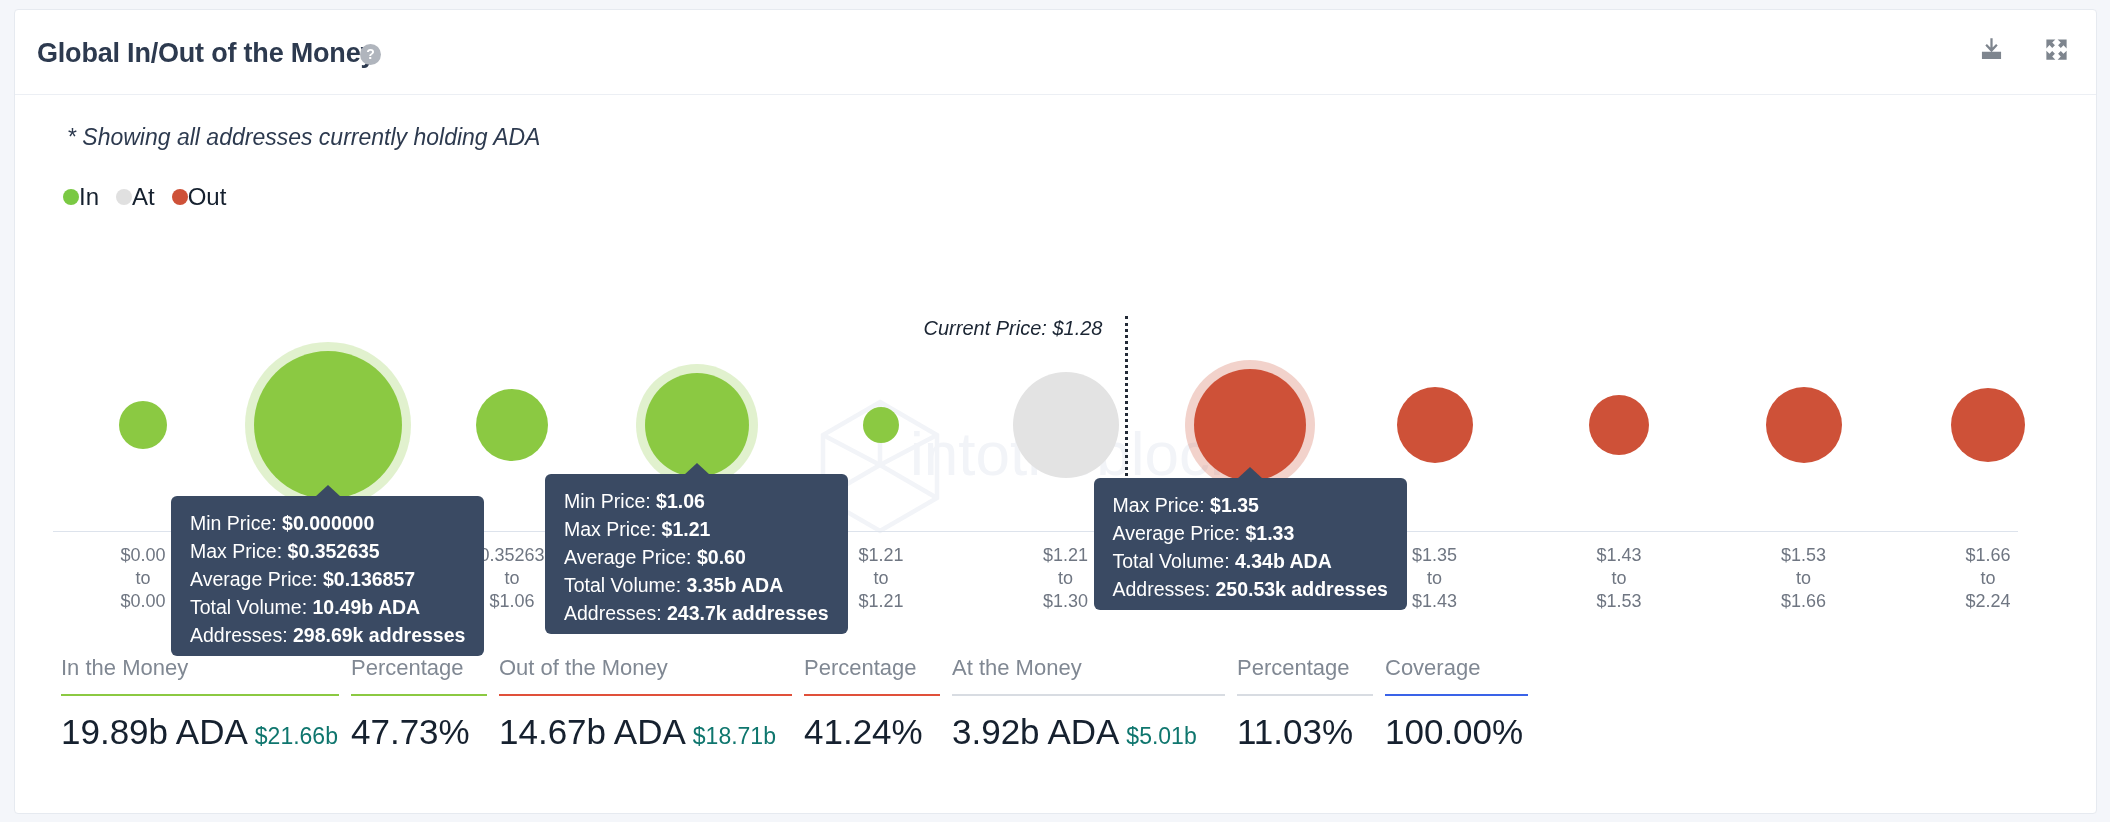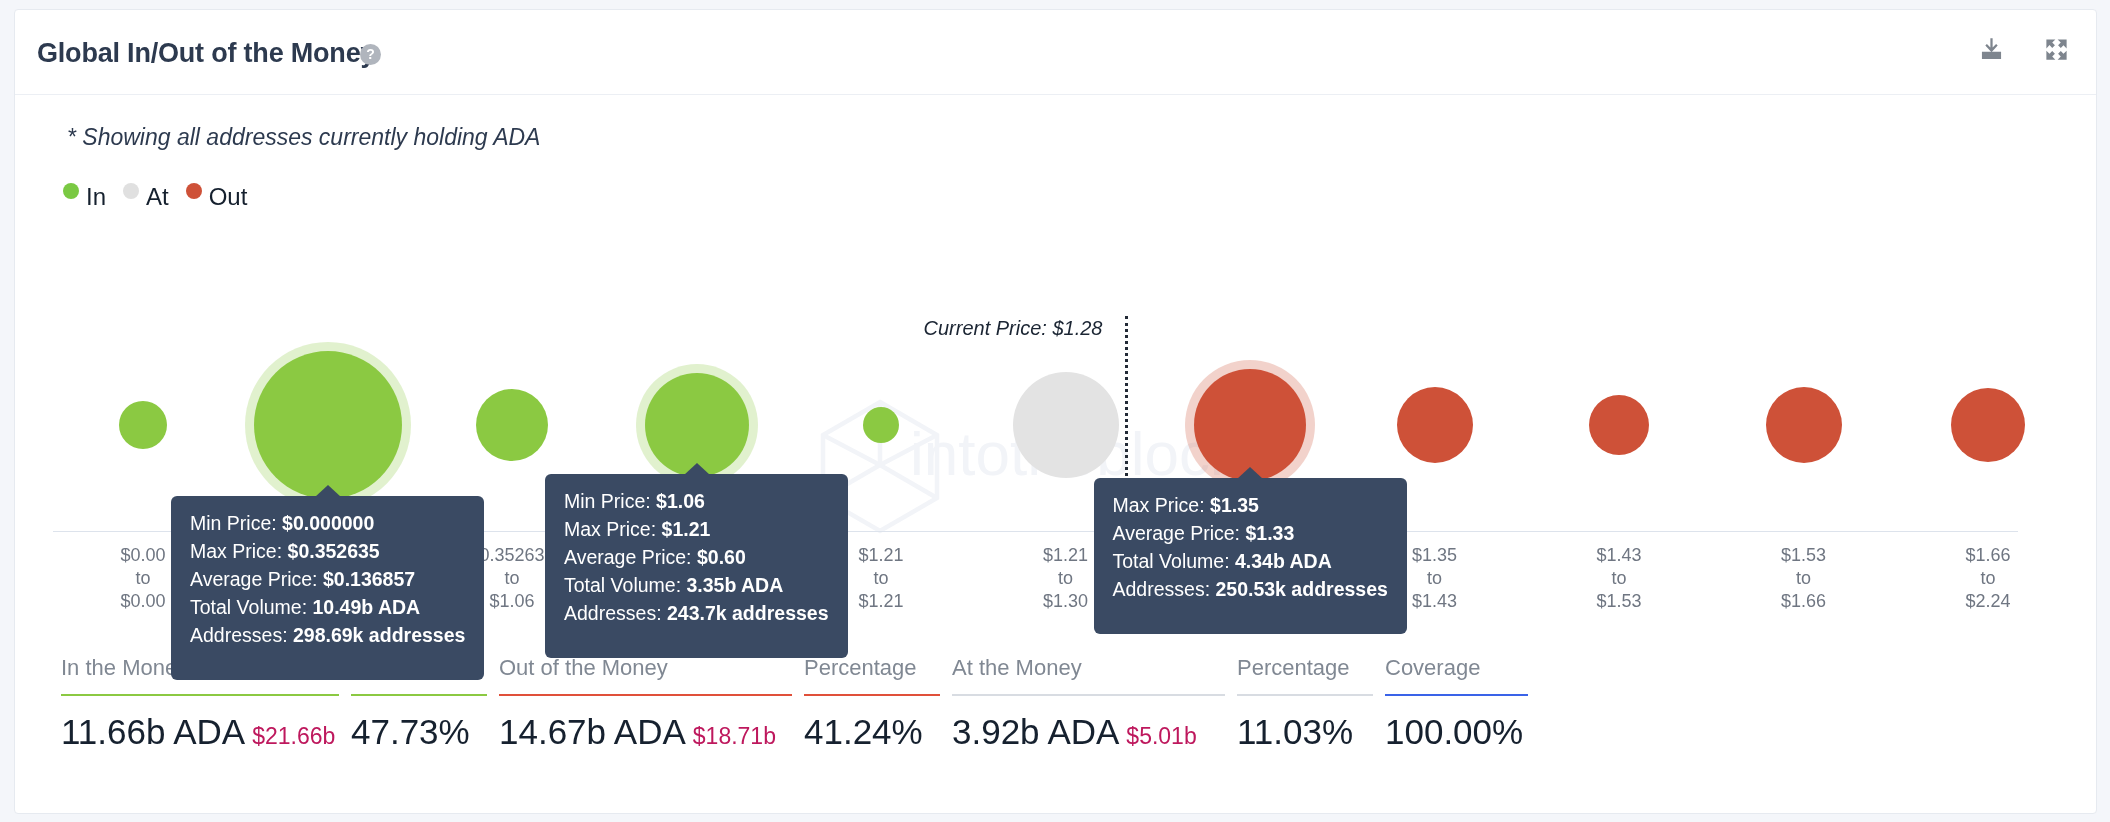--- a/index.html
+++ b/index.html
@@ -63,22 +63,21 @@
   }
   .legend {
     position: absolute;
     left: 48px; top: 173px;
     display: flex;
     align-items: center;
     gap: 17px;
   }
   .legend-item {
     display: flex;
-    align-items: flex-start;
-    gap: 7px;
+    align-items: center;
   }
   .legend-dot {
     width: 16px; height: 16px;
     border-radius: 50%;
     display: block;
   }
   .legend-label {
     font-size: 24px;
     color: #15202e;
     white-space: nowrap;
@@ -166,21 +165,21 @@
     line-height: 1.28;
     transform: translateX(-50%);
     white-space: nowrap;
   }
   
   .tip {
     position: absolute;
     background: #3a4a63;
     color: #ffffff;
     border-radius: 6px;
-    padding: 13px 19px 31px;
+    padding: 13px 19px 7px;
     font-size: 19.5px;
     line-height: 1.44;
     white-space: nowrap;
     z-index: 30;
   }
   .tip b { font-weight: bold; }
   .tip-arrow {
     position: absolute;
     top: -11px;
     width: 0; height: 0;
@@ -206,21 +205,21 @@
   }
   .stat-rule { height: 2px; width: 100%; }
   .stat-val {
     margin-top: 16px;
     font-size: 35px;
     color: #16212f;
     white-space: nowrap;
   }
   .stat-sub {
     font-size: 23px;
-    color: #be185d;
+    color: #0f766e;
     margin-left: 7px;
   }
 </style>
 </head>
 <body>
 
 <div id="shot">
   <div class="card">
 
     <div class="card-head">
@@ -371,21 +370,21 @@
           <div><span>Total Volume: </span><b>4.34b ADA</b></div>
           <div><span>Addresses: </span><b>250.53k addresses</b></div>
           <span class="tip-arrow" style="left: 156.5px;"></span>
         </div>
       </div>
 
     <div class="stats">
         <div class="stat" style="width: 290px;">
           <div class="stat-label">In the Money</div>
           <div class="stat-rule" style="background: rgb(139, 201, 66); width: 278px;"></div>
-          <div class="stat-val"><span>11.66b ADA</span><span class="stat-sub">$21.66b</span></div>
+          <div class="stat-val"><span>19.89b ADA</span><span class="stat-sub">$21.66b</span></div>
         </div>
         <div class="stat" style="width: 148px;">
           <div class="stat-label">Percentage</div>
           <div class="stat-rule" style="background: rgb(139, 201, 66); width: 136px;"></div>
           <div class="stat-val"><span>47.73%</span></div>
         </div>
         <div class="stat" style="width: 305px;">
           <div class="stat-label">Out of the Money</div>
           <div class="stat-rule" style="background: rgb(224, 80, 58); width: 293px;"></div>
           <div class="stat-val"><span>14.67b ADA</span><span class="stat-sub">$18.71b</span></div>

